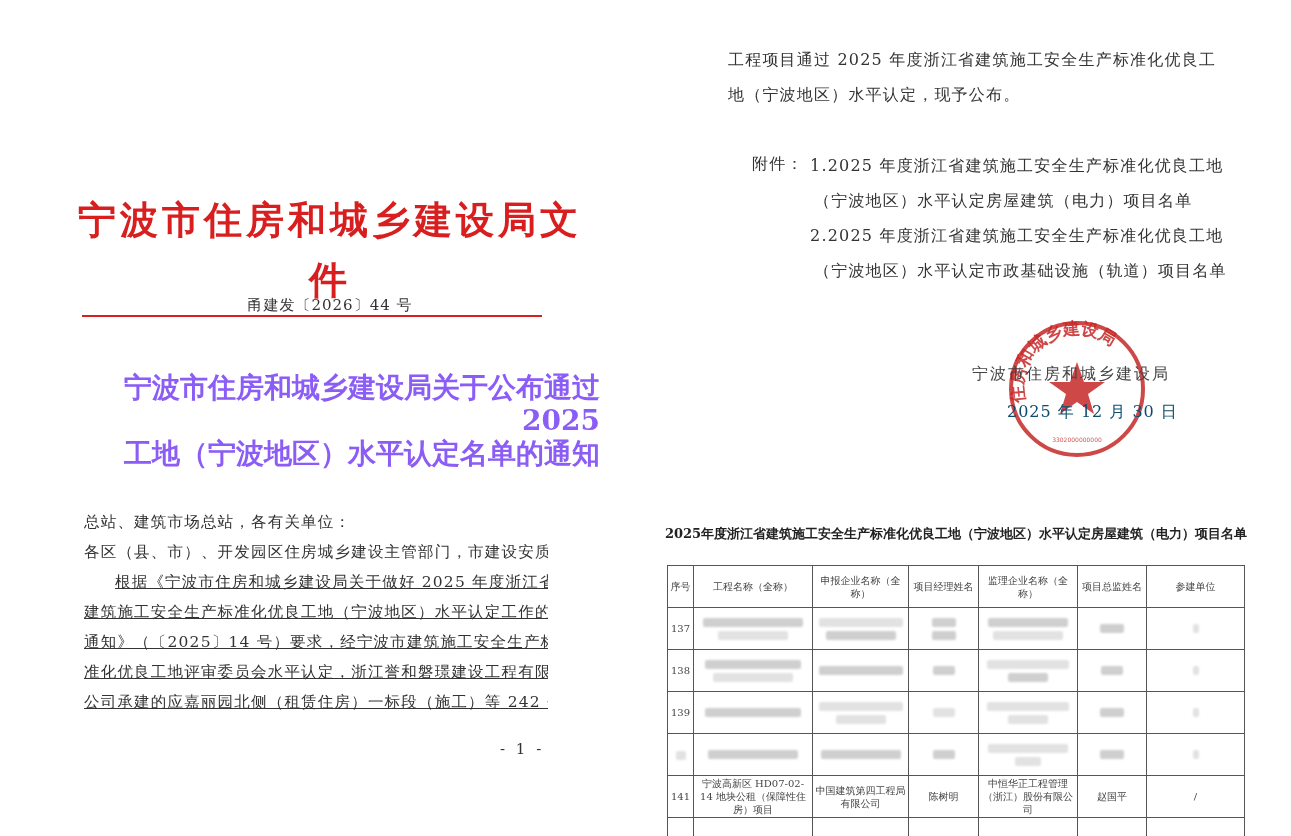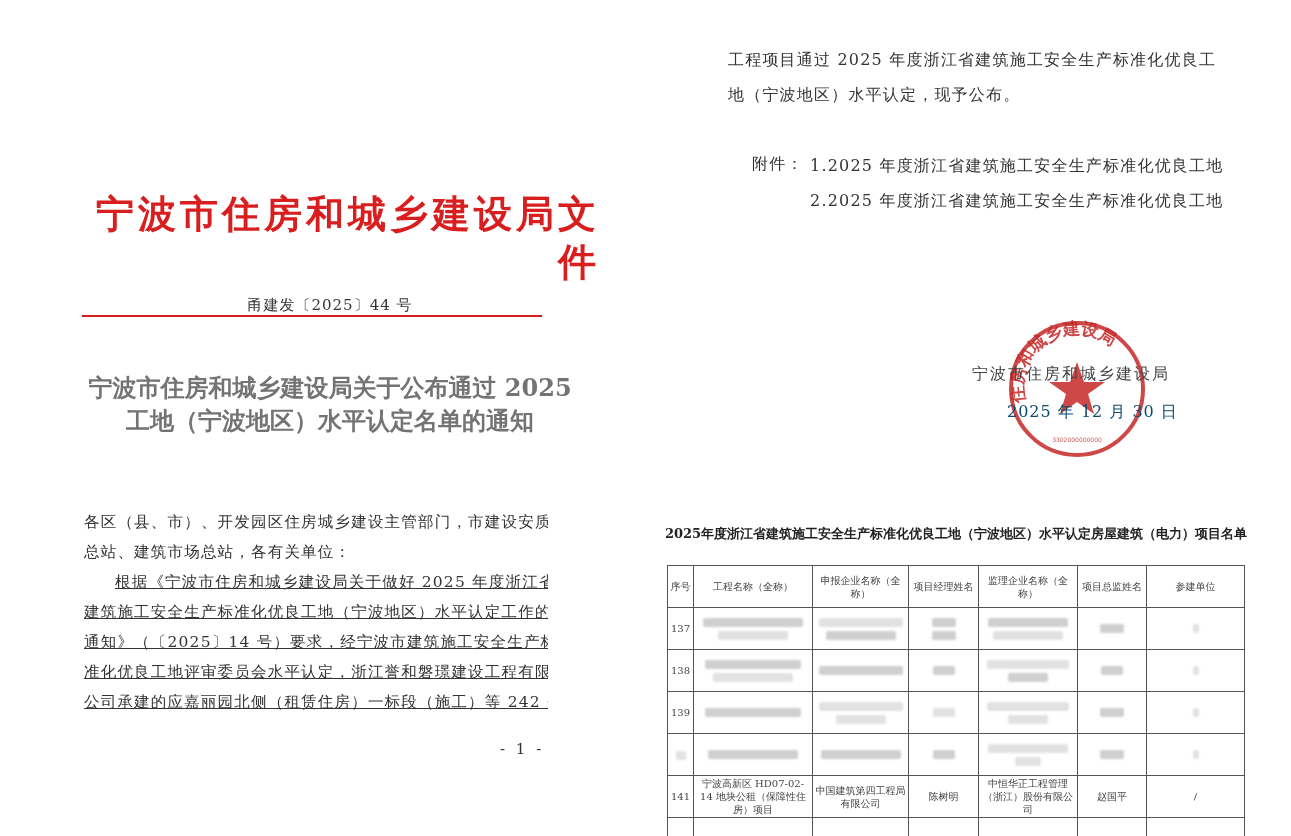--- a/index.html
+++ b/index.html
@@ -5,34 +5,34 @@
   html, body { margin: 0; padding: 0; }
   body {
     width: 1291px; height: 836px; overflow: hidden; position: relative;
     background: #ffffff;
     font-family: "DejaVu Serif", "Liberation Serif", serif;
     color: #222;
   }
   .abs { position: absolute; }
   
   .doc-header-title {
-    left: 60px; top: 190px; width: 540px; text-align: right;
+    left: 60px; top: 190px; width: 540px; text-align: center;
     font-size: 38px; letter-spacing: 4px; color: #d81e1e; font-weight: bold;
-    line-height: 48px;
+    line-height: 60px;
   }
   .doc-number {
     left: 60px; top: 296px; width: 540px; text-align: center;
     font-size: 15px; color: #333; letter-spacing: 1px;
   }
   .red-rule {
     left: 82px; top: 315px; width: 460px; height: 2px; background: #d81e1e;
   }
   .notice-title {
-    left: 60px; top: 371px; width: 540px; text-align: center;
-    font-size: 24px; font-weight: bold; color: #737373; line-height: 33px;
+    left: 60px; top: 371px; width: 540px; text-align: right;
+    font-size: 28px; font-weight: bold; color: #8b5cf6; line-height: 33px;
   }
   .body-text {
     left: 84px; width: 464px; font-size: 15.5px; color: #333;
     line-height: 30px; letter-spacing: 1.2px;
   }
   .body-line { white-space: nowrap; overflow: hidden; text-align: justify; text-align-last: justify; }
   .body-line.indent { text-indent: 31px; }
   .body-line.last { text-align-last: left; }
   .page-num { left: 500px; top: 740px; font-size: 15px; color: #333; letter-spacing: 3px; }
 
@@ -58,52 +58,54 @@
   }
   table.list th { height: 41px; }
   .blur-bar { display: inline-block; height: 9px; background: #cfcfcf; border-radius: 2px; filter: blur(1px); vertical-align: middle; }
   .blur-bar.light { background: #e2e2e2; }
   .cell-blur { display: flex; flex-direction: column; align-items: center; gap: 4px; }
 </style>
 </head>
 <body>
 
 <div class="abs doc-header-title">宁波市住房和城乡建设局文件</div>
-<div class="abs doc-number">甬建发〔2025〕44 号</div>
+<div class="abs doc-number">甬建发〔2026〕44 号</div>
 <div class="abs red-rule"></div>
 
 <div class="abs notice-title">
   <div>宁波市住房和城乡建设局关于公布通过 2025</div>
   <div>工地（宁波地区）水平认定名单的通知</div>
 </div>
 
 <div class="abs body-text" style="top:507px;">
+  <div class="body-line last">总站、建筑市场总站，各有关单位：</div>
   <div class="body-line">各区（县、市）、开发园区住房城乡建设主管部门，市建设安质</div>
-  <div class="body-line last">总站、建筑市场总站，各有关单位：</div>
 </div>
 
 <div class="abs body-text" style="top:567px;text-decoration:underline;">
   <div class="body-line indent">根据《宁波市住房和城乡建设局关于做好 2025 年度浙江省</div>
   <div class="body-line">建筑施工安全生产标准化优良工地（宁波地区）水平认定工作的</div>
   <div class="body-line">通知》（〔2025〕14 号）要求，经宁波市建筑施工安全生产标</div>
   <div class="body-line">准化优良工地评审委员会水平认定，浙江誉和磐璟建设工程有限</div>
   <div class="body-line">公司承建的应嘉丽园北侧（租赁住房）一标段（施工）等 242 个</div>
 </div>
 
 <div class="abs page-num">- 1 -</div>
 
 <div class="abs r-text" style="left:688px; top:42px;">
   <div>工程项目通过 2025 年度浙江省建筑施工安全生产标准化优良工</div>
   <div>地（宁波地区）水平认定，现予公布。</div>
 </div>
 
 <div class="abs r-text" style="left:712px; top:148px;font-family:Liberation Mono, monospace;">附件：</div>
 <div class="abs r-text" style="left:770px; top:148px;">
   <div>1.2025 年度浙江省建筑施工安全生产标准化优良工地</div>
+  <div style="padding-left:4px;">（宁波地区）水平认定房屋建筑（电力）项目名单</div>
   <div>2.2025 年度浙江省建筑施工安全生产标准化优良工地</div>
+  <div style="padding-left:4px;">（宁波地区）水平认定市政基础设施（轨道）项目名单</div>
 </div>
 
 <svg class="abs seal" viewBox="0 0 142 142">
   <circle cx="71" cy="71" r="66" fill="none" stroke="#c62828" stroke-width="4" opacity="0.85"></circle>
   <defs>
     <path id="sealArc" d="M 20 88 A 54 54 0 1 1 122 88"></path>
   </defs>
   <text font-size="17" fill="#c62828" opacity="0.85" font-family="DejaVu Serif, serif" font-weight="bold">
     <textPath href="#sealArc" startOffset="2%">住房和城乡建设局</textPath>
   </text>

